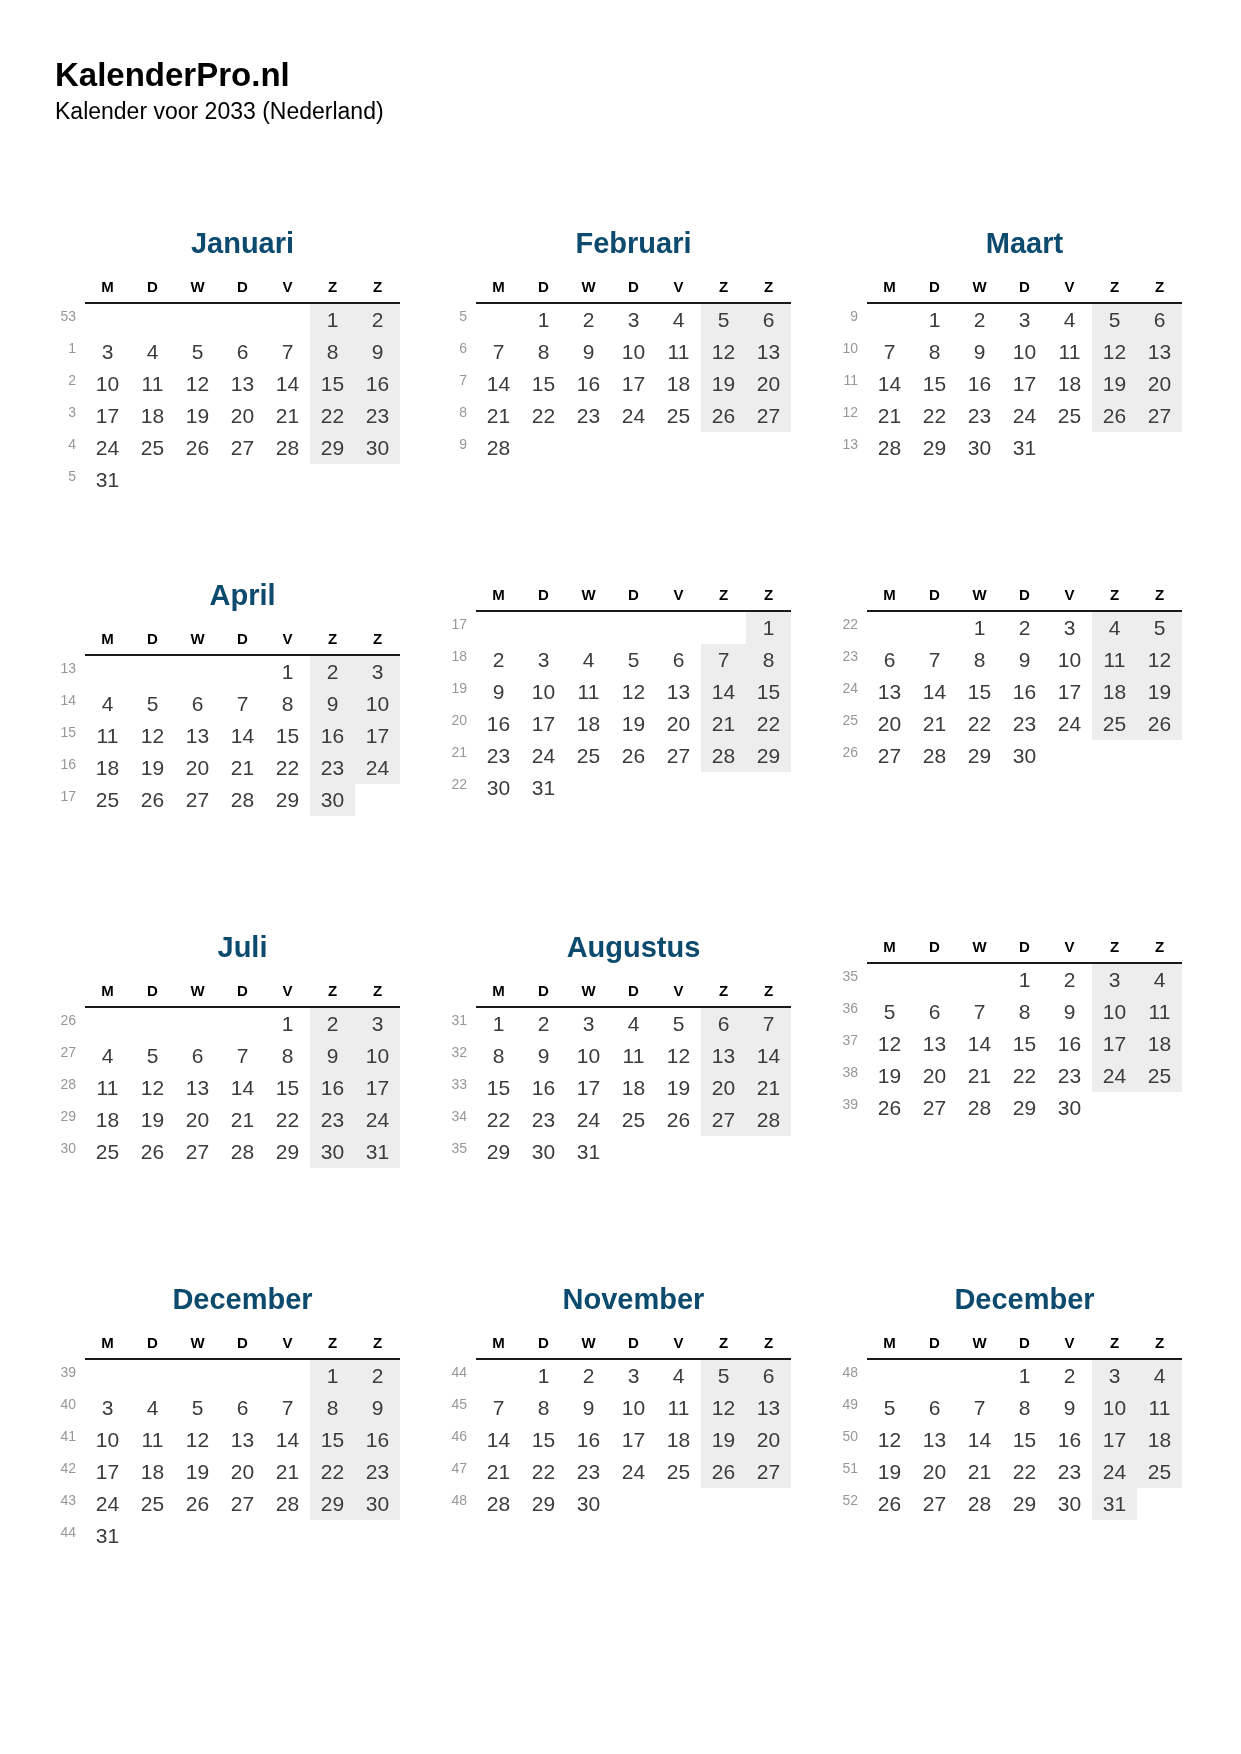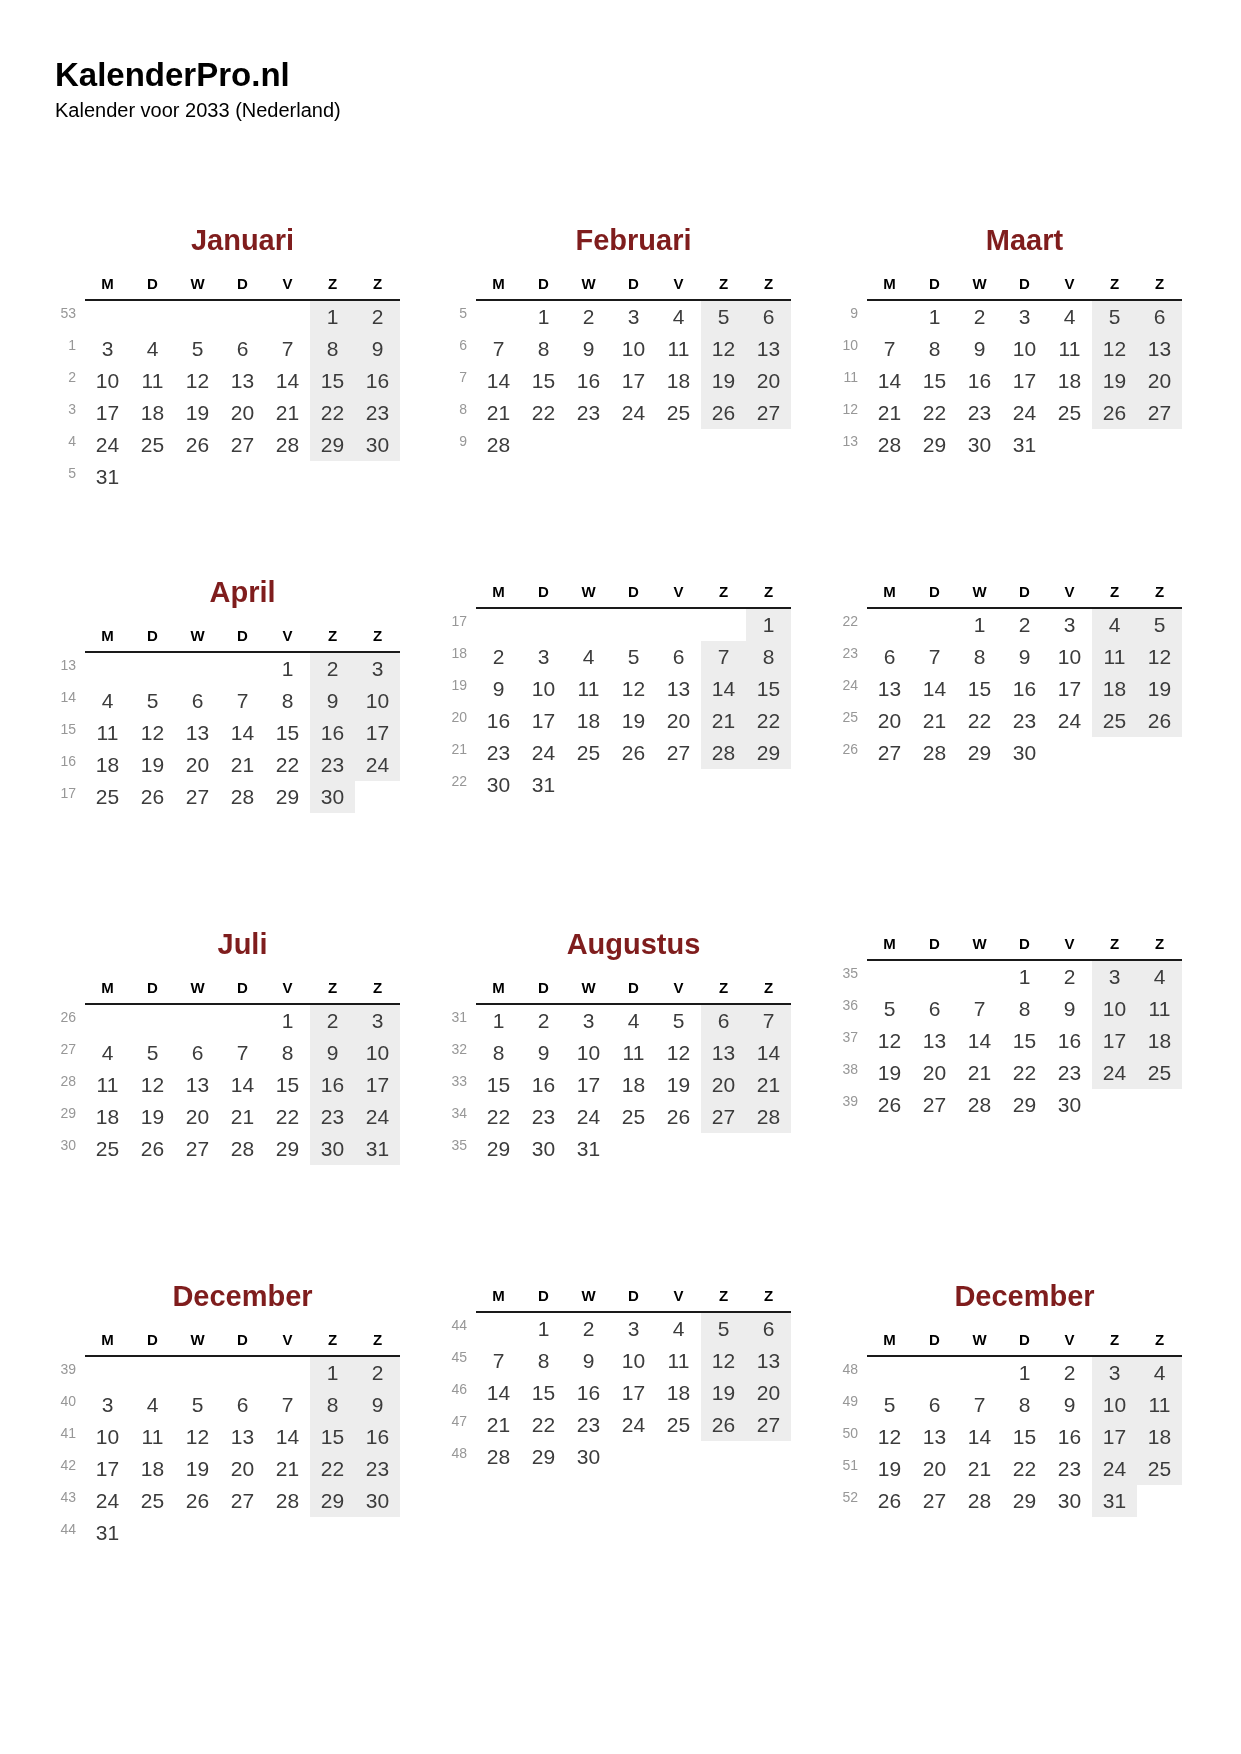--- a/index.html
+++ b/index.html
@@ -19,21 +19,21 @@
   }
   .site-title {
     font-size: 33px;
     font-weight: bold;
     color: #000;
     margin: 0;
     line-height: 1.05;
     letter-spacing: 0px;
   }
   .subtitle {
-    font-size: 20px;
+    font-size: 23px;
     font-weight: normal;
     color: #000;
     margin: 6px 0 0 0;
     line-height: 1.1;
   }
   .months-grid {
     margin-top: 104px;
     padding-left: 47px;
     display: grid;
     grid-template-columns: repeat(3, 353px);
@@ -42,21 +42,21 @@
   }
   .month {
     width: 353px;
   }
   .month-title {
     margin-left: 38px;
     width: 315px;
     text-align: center;
     font-size: 29px;
     font-weight: bold;
-    color: #7f1d1d;
+    color: #0c4a6e;
     margin-bottom: 12px;
     line-height: 1.1;
   }
   .month-grid {
     display: grid;
     grid-template-columns: 38px repeat(7, 45px);
     grid-auto-rows: 32px;
   }
   .cell {
     display: flex;
@@ -658,20 +658,21 @@
         <div class="cell day"></div>
         <div class="cell day"></div>
         <div class="cell day"></div>
         <div class="cell day"></div>
         <div class="cell day"></div>
         <div class="cell day"></div>
       </div>
   </div>
 
   <div class="month">
+    <div class="month-title">November</div>
     <div class="month-grid">
         <div class="cell wn-header"></div>
         <div class="cell day-header">M</div>
         <div class="cell day-header">D</div>
         <div class="cell day-header">W</div>
         <div class="cell day-header">D</div>
         <div class="cell day-header">V</div>
         <div class="cell day-header">Z</div>
         <div class="cell day-header">Z</div>
         <div class="cell wn">44</div>

